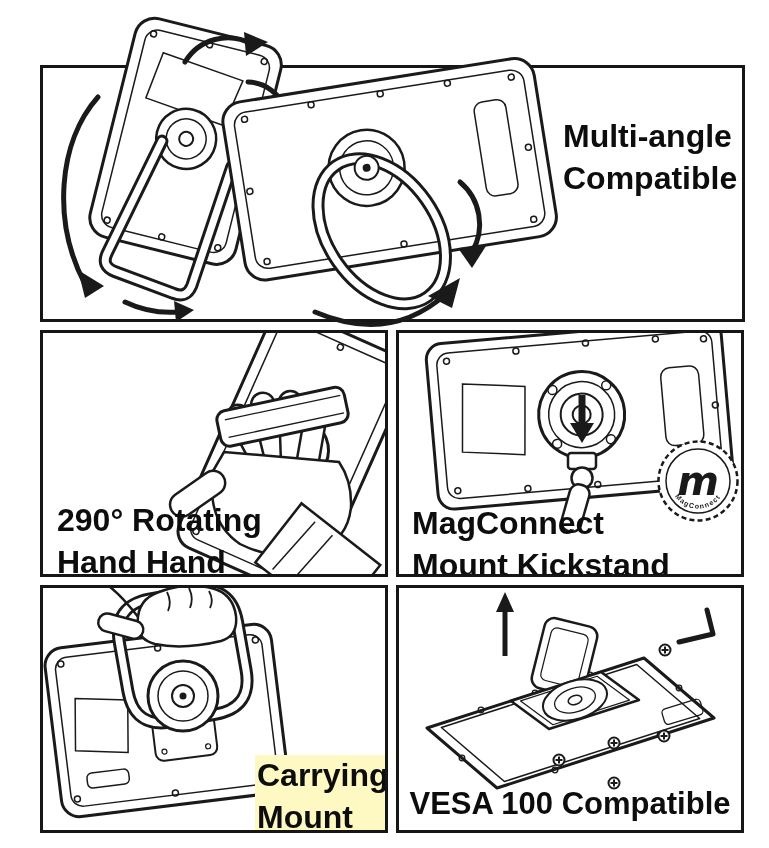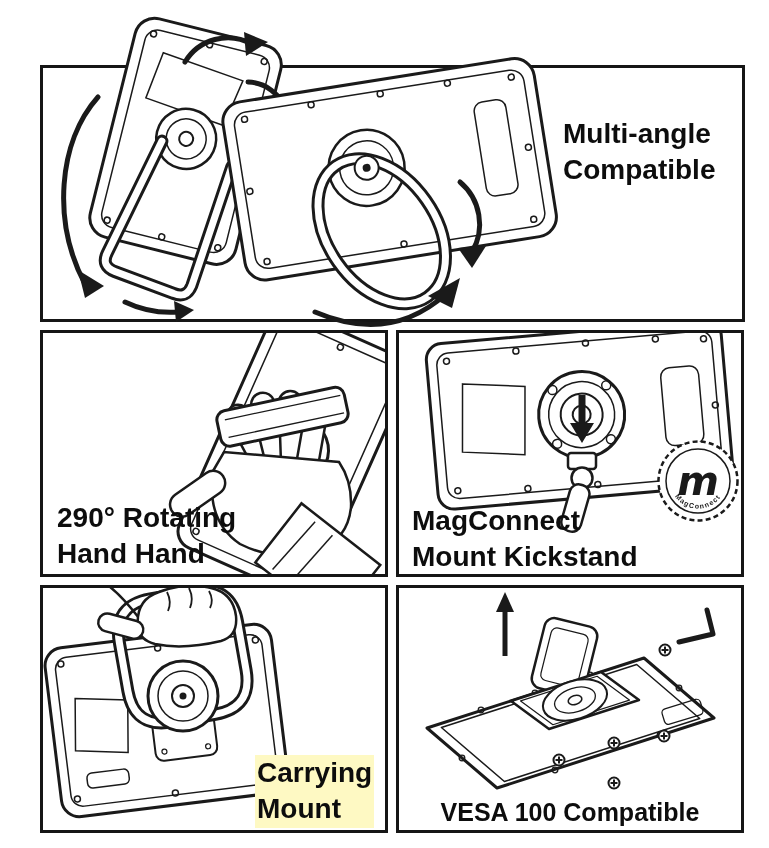--- a/index.html
+++ b/index.html
@@ -1,21 +1,21 @@
 <!DOCTYPE html>
 <html><head>
 <meta charset="utf-8">
 <style>
   html,body{margin:0;padding:0;background:#fff;}
   .stage{position:relative;width:769px;height:848px;background:#fff;
          font-family:"Liberation Sans",sans-serif;color:#0d0d0d;}
   .panel{position:absolute;border:3px solid #161616;background:#fff;box-sizing:border-box;}
   .panel.clip{overflow:hidden;}
   .panel svg{position:absolute;left:0;top:0;display:block;}
-  .label{position:absolute;font-weight:bold;font-size:28px;line-height:1.3;
+  .label{position:absolute;font-weight:bold;font-size:32px;line-height:1.3;
          white-space:nowrap;letter-spacing:0;}
   .label.on-white{background:#fef9c3;padding:0 2px;}
   .lbl-center{left:0;right:0;text-align:center;}
   line,path,rect,circle,ellipse,polygon{vector-effect:none;}
 </style>
 </head>
 <body>
 
 <div class="stage">
 
@@ -311,18 +311,18 @@
           </g>
         <g transform="translate(266,62)">
             <circle r="5.5"></circle>
             <line x1="-3.5" y1="0" x2="3.5" y2="0"></line>
             <line x1="0" y1="-3.5" x2="0" y2="3.5"></line>
           </g>
       </g>
 
       <path d="M 280 54 L 314 46 L 308 22" fill="none" stroke="#1a1a1a" stroke-width="5" stroke-linecap="round" stroke-linejoin="round"></path>
     </svg>
-    <div class="label lbl-center" style="top:208px;font-size:25px;">
+    <div class="label lbl-center" style="top:196px;font-size:31px;">
       <span>VESA 100 Compatible</span>
     </div>
   </div>
 
 </div>
 
 </body></html>

